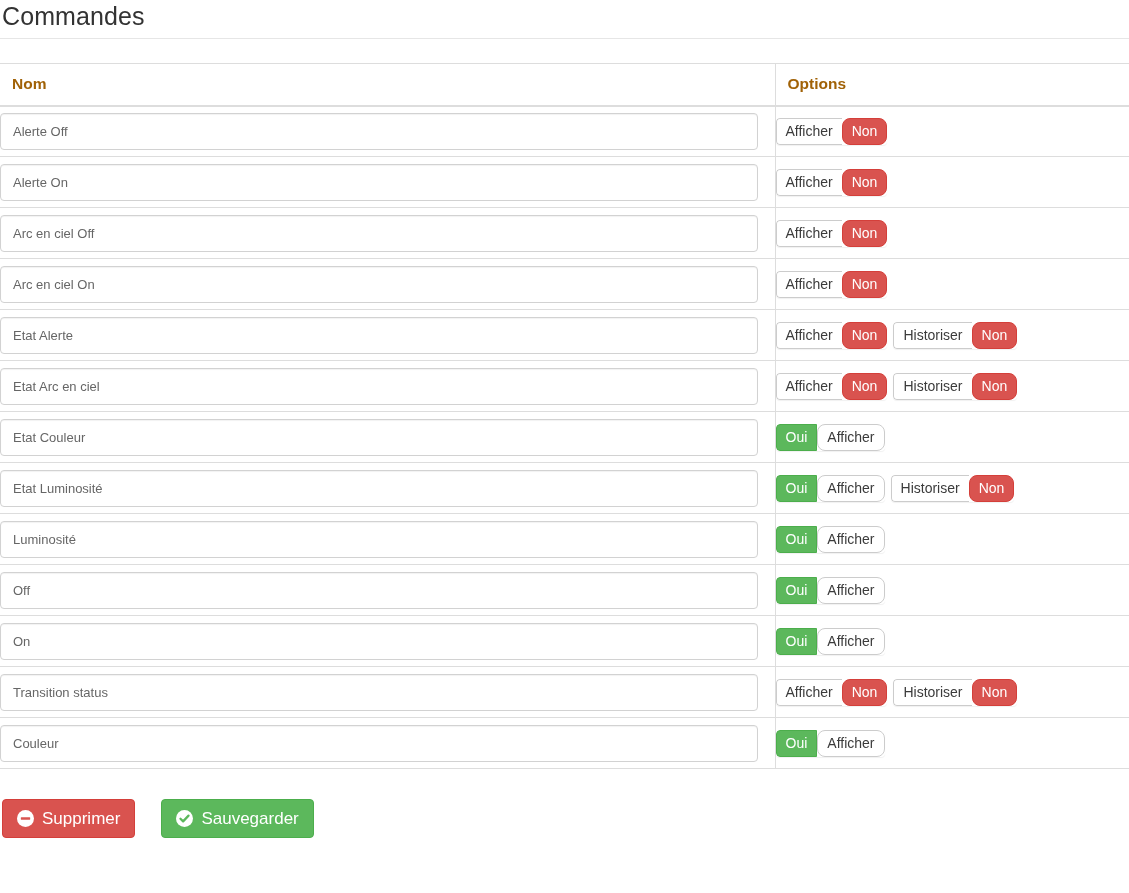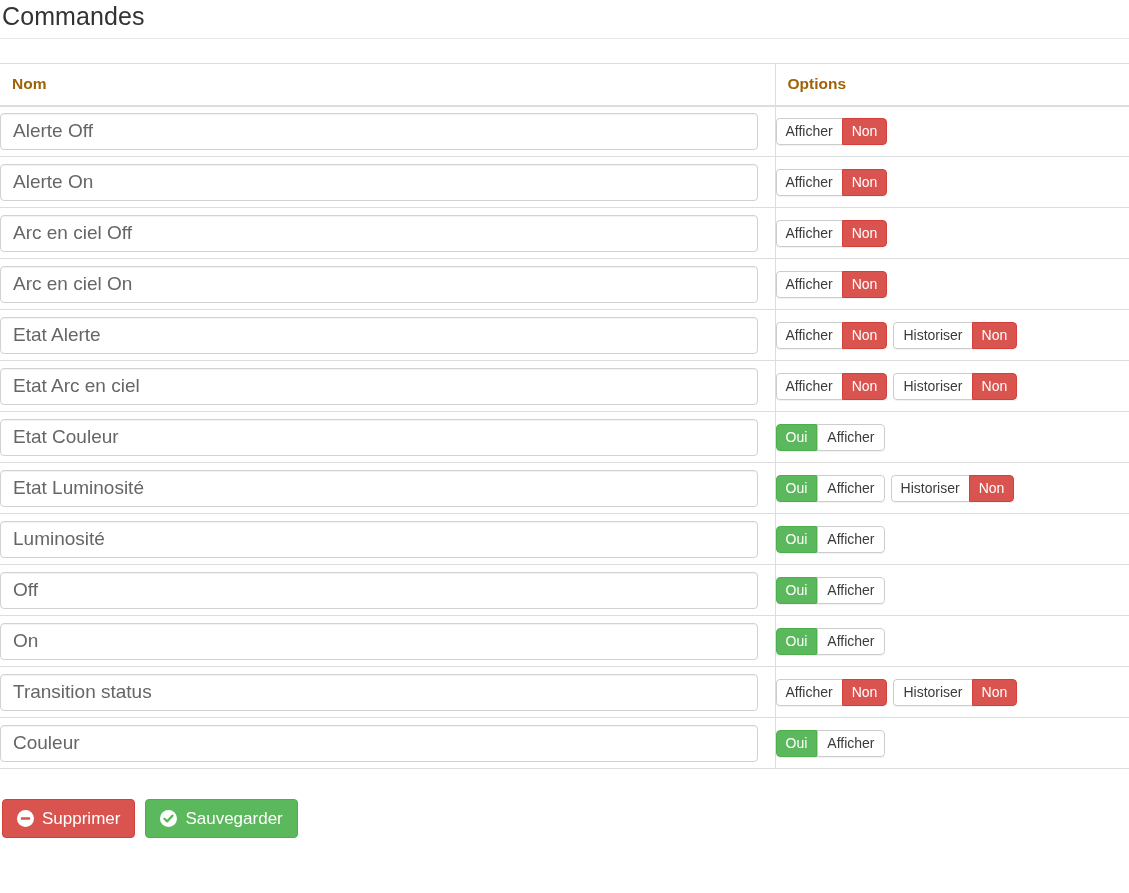--- a/index.html
+++ b/index.html
@@ -61,21 +61,21 @@
   
   .name-input {
     display: block;
     width: 758px;
     height: 37px;
     line-height: 35px;
     border: 1px solid #d2d2d2;
     border-radius: 4px;
     background: #ffffff;
     color: #666666;
-    font-size: 19px;
+    font-size: 13px;
     font-family: "Liberation Sans", sans-serif;
     padding: 0 12px;
     outline: none;
     box-shadow: inset 0 1px 1px rgba(0,0,0,.055);
   }
 
   
   .opt-groups { display: flex; align-items: center; gap: 6px; }
   .btn-group {
     display: inline-flex;
@@ -114,21 +114,21 @@
     border-top-color: #d43f3a;
     border-bottom-color: #d43f3a;
   }
   .seg.state.yes {
     background: #5cb85c;
     border-color: #4cae4c;
     border-top-color: #4cae4c;
     border-bottom-color: #4cae4c;
   }
   .btn-group > .seg:first-child { border-top-left-radius: 4px; border-bottom-left-radius: 4px; border-left-width: 1px; }
-  .btn-group > .seg:last-child { border-top-right-radius: 4px; border-bottom-right-radius: 4px; border-right-width: 1px; }
+  .btn-group > .seg:last-child { border-top-right-radius: 4px; border-bottom-right-radius: 4px; border-right-width: 1px; border-radius: 8px; }
 
   
   .footer-actions {
     display: flex;
     gap: 10px;
     padding: 30px 0 0 2px;
   }
   .btn {
     display: inline-flex;
     align-items: center;
@@ -137,21 +137,21 @@
     padding: 0 14px;
     border-radius: 4px;
     border: 1px solid transparent;
     color: #ffffff;
     font-size: 17px;
     font-family: "Liberation Sans", sans-serif;
     cursor: pointer;
     line-height: 1;
   }
   .btn-danger  { background: #d9534f; border-color: #d43f3a; }
-  .btn-success { background: #5cb85c; border-color: #4cae4c; }
+  .btn-success { background: #5cb85c; border-color: #4cae4c; margin-left: 16px; }
   .btn .ico { display: inline-flex; width: 17px; height: 17px; }
   .btn .ico svg { width: 17px; height: 17px; display: block; }
 </style>
 </head>
 <body>
 
 <div class="page">
 
   <h1 class="page-title">Commandes</h1>
   <div class="title-rule"></div>

